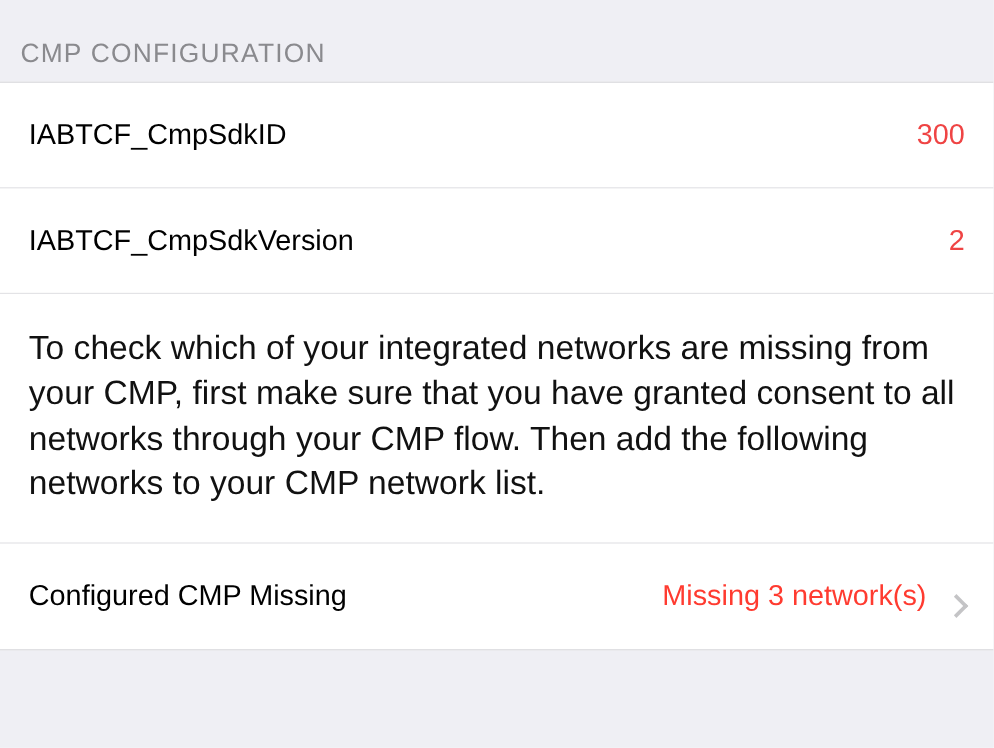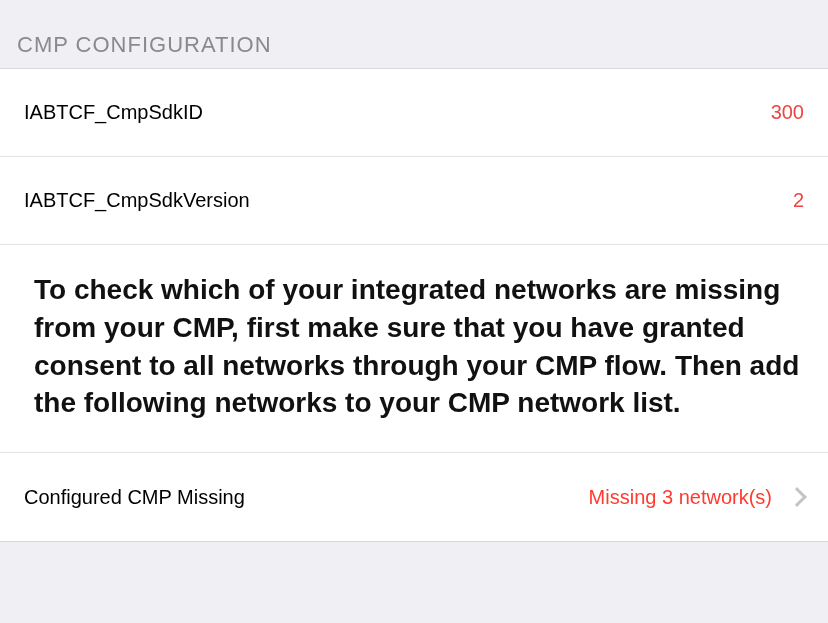--- a/index.html
+++ b/index.html
@@ -22,48 +22,47 @@
       background: #fff;
       border-top: 1px solid #d9d9dc;
       border-bottom: 1px solid #d9d9dc;
     }
     .row {
       display: flex;
       align-items: center;
       justify-content: space-between;
       min-height: 88px;
       padding: 8px 24px;
-      font-size: 20px;
+      font-size: 24px;
       line-height: 1.25;
       border-bottom: 1px solid #e3e3e6;
     }
     .row:last-child { border-bottom: none; }
     .row .label { color: #000; }
     .row .value { color: #ef4444; margin-left: auto; }
     .row .status { color: #ff3b30; }
     .row.description {
       display: block;
-      padding: 26px 24px 30px 34px;
+      padding: 26px 24px 30px 24px;
       font-size: 28px;
       line-height: 1.35;
       color: #111;
-      font-weight: bold;
     }
     .chevron {
       width: 14px;
       height: 14px;
       border-right: 3px solid #c4c4c6;
       border-bottom: 3px solid #c4c4c6;
       transform: rotate(-45deg);
       margin-left: 18px;
       flex: 0 0 auto;
     }
     .right-group {
       display: flex;
-      align-items: center;
+      align-items: flex-end;
       gap: 0;
     }
   </style>
 </head>
 <body>
 
 <div class="section-header">CMP Configuration</div>
 
 <div class="list">
 

